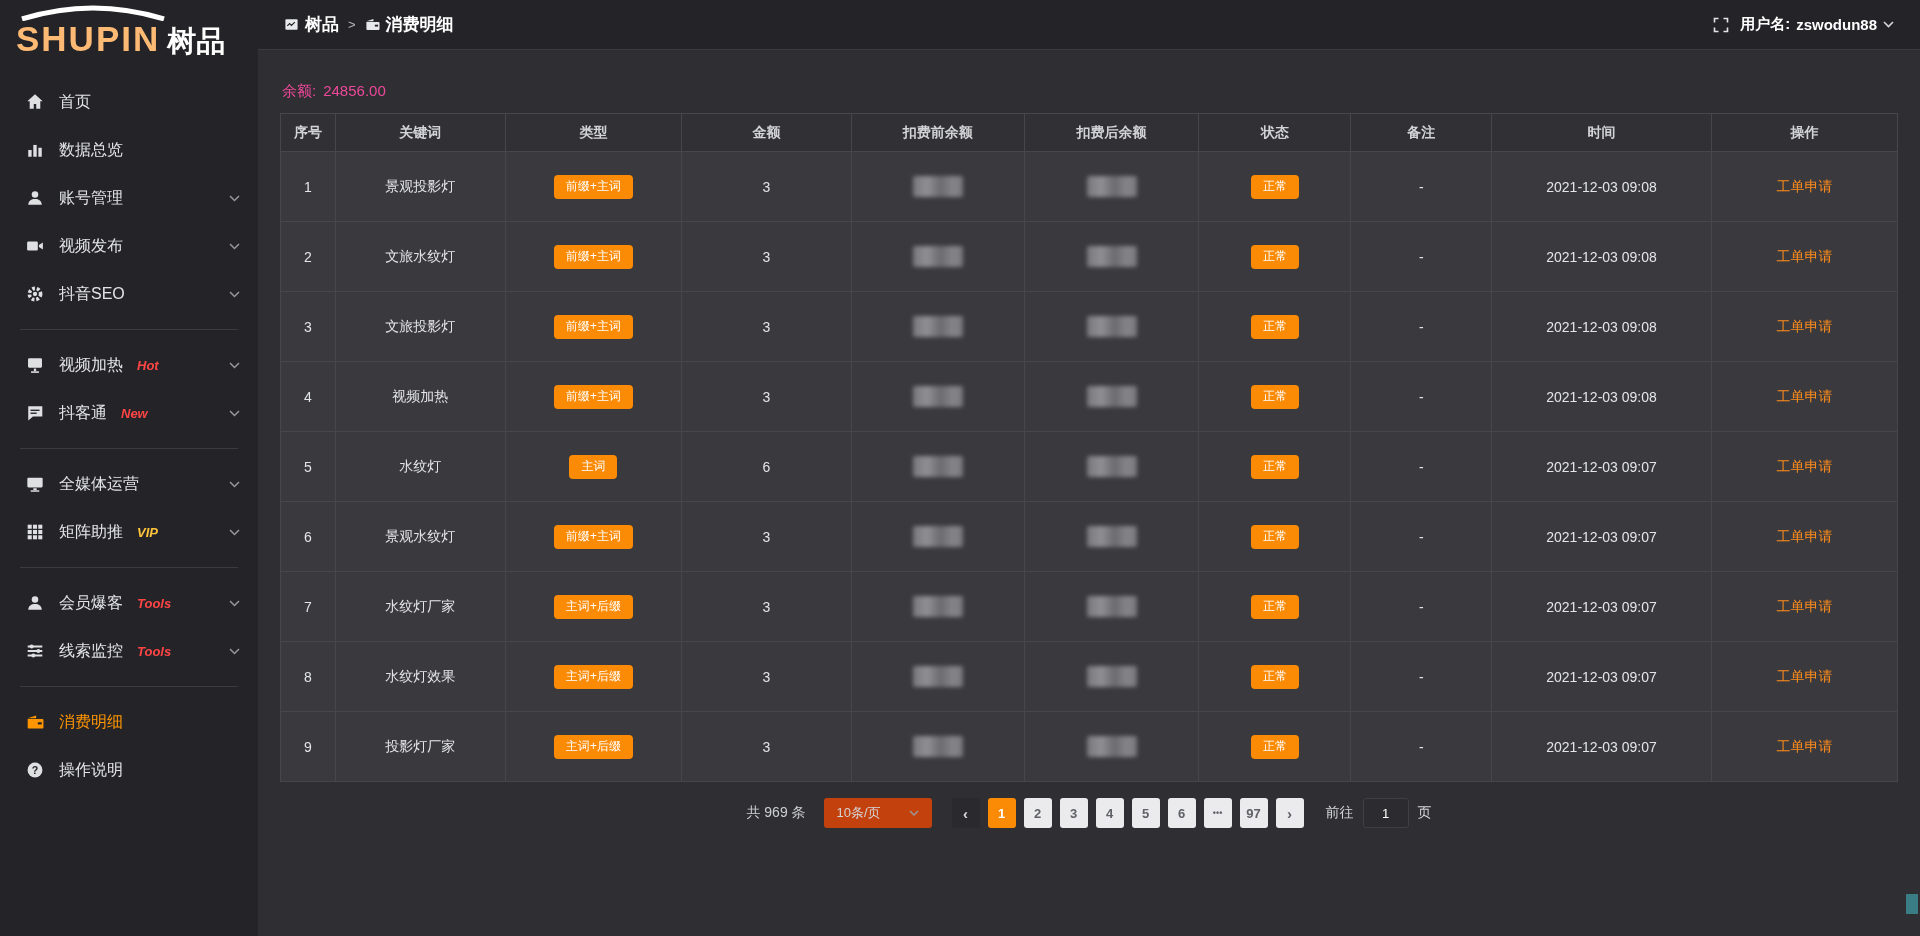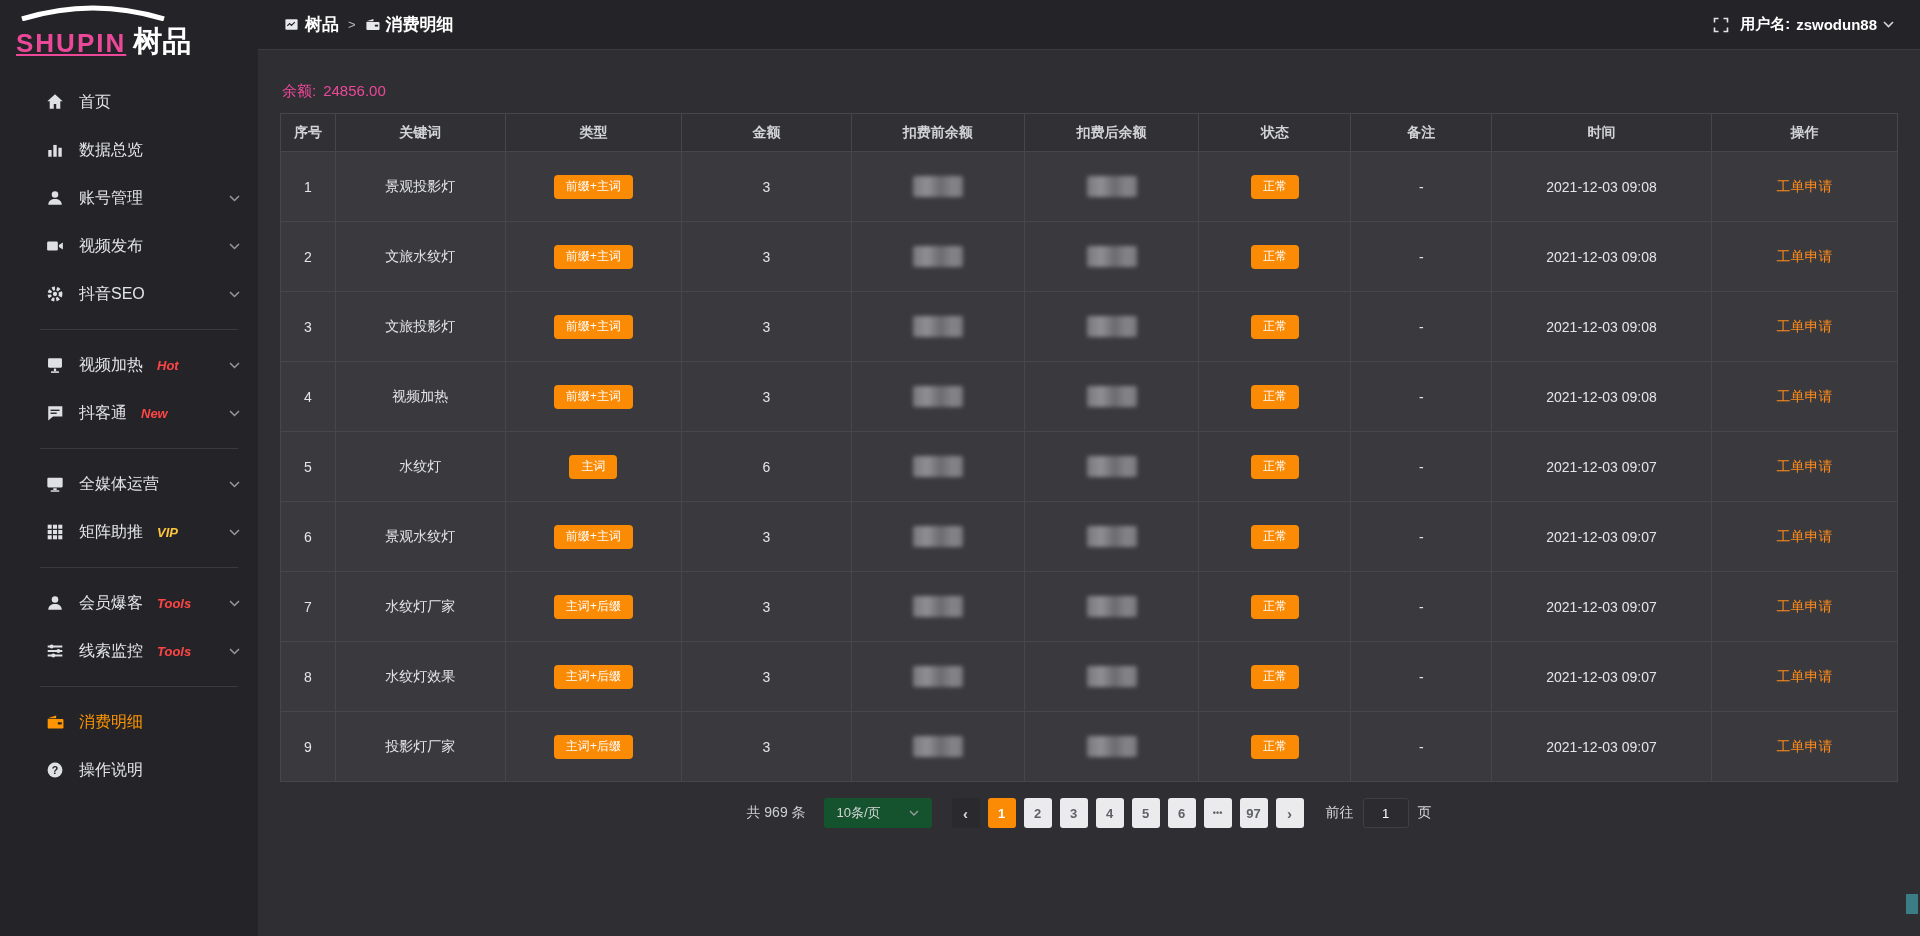--- a/index.html
+++ b/index.html
@@ -7,23 +7,23 @@
   body {
     font-family:"Liberation Sans","DejaVu Sans",sans-serif;
     background:#2f2f33; color:#e6e7e9; overflow:hidden; display:flex;
   }
   svg { display:block; }
 
   
   .sidebar { width:258px; height:100%; background:#242428; flex-shrink:0; display:flex; flex-direction:column; }
   .logo { position:relative; height:64px; display:flex; align-items:flex-end; padding:0 0 8px 16px; cursor:pointer; }
   .logo-arc { position:absolute; top:5px; left:18px; }
-  .logo-latin { font-size:26px; font-weight:700; letter-spacing:2px; color:#ec4899; line-height:1;text-decoration:underline; }
+  .logo-latin { font-size:35px; font-weight:700; letter-spacing:2px; color:#fdba74; line-height:1; }
   .logo-cjk { font-size:29px; font-weight:700; color:#fff; margin-left:7px; line-height:1.05; }
-  .menu { flex:1; padding-top:14px; overflow:hidden;margin-left:20px; }
+  .menu { flex:1; padding-top:14px; overflow:hidden; }
   .menu-item { display:flex; align-items:center; height:48px; padding:0 18px 0 26px; font-size:16px; color:#e3e4e6; cursor:pointer; }
   .mi-icon { width:18px; height:18px; margin-right:15px; color:#dfe0e2; flex-shrink:0; }
   .mi-icon svg { width:100%; height:100%; fill:currentColor; }
   .mi-badge { margin-left:14px; font-size:13px; font-weight:700; font-style:italic; }
   .mi-caret { margin-left:auto; color:#97989b; }
   .menu-divider { height:1px; background:#3a3a3f; margin:11px 20px; }
   .menu-item.active, .menu-item.active .mi-icon { color:#ff9500; }
 
   
   .right-col { flex:1; display:flex; flex-direction:column; min-width:0; }
@@ -51,21 +51,21 @@
   .tag { display:inline-block; background:#fb8a05; color:#fff; font-size:12px; line-height:1; padding:6px 12px; border-radius:4px; white-space:nowrap;font-family:Liberation Mono, monospace; }
   .blur-box { width:50px; height:21px; margin:0 auto; border-radius:2px; opacity:.8;
     background:linear-gradient(90deg,#87878c 0%,#a5a5aa 28%,#77777c 55%,#98989d 80%,#86868b 100%);
     filter:blur(2.2px); }
   .note-cell { color:#c9cacd; }
   .action-link { color:#ff8c1a; cursor:pointer; }
 
   
   .pager { display:flex; align-items:center; justify-content:center; gap:8px; margin-top:16px; font-size:13px; color:#cfd0d3; }
   .pager-total { margin-right:10px; font-size:14px; }
-  .page-size { width:108px; height:30px; background:#14532d; border-radius:3px; display:flex; align-items:center; justify-content:center; gap:28px; cursor:pointer; margin-right:12px; color:#d4d5d8; }
+  .page-size { width:108px; height:30px; background:#c2410c; border-radius:3px; display:flex; align-items:center; justify-content:center; gap:28px; cursor:pointer; margin-right:12px; color:#d4d5d8; }
   .ps-caret { color:#9a9b9e; }
   .pg-btn { min-width:28px; height:30px; padding:0 5px; border-radius:3px; background:#ebebed; color:#5f6166; font-weight:700; font-size:13px; display:flex; align-items:center; justify-content:center; cursor:pointer; }
   .pg-btn.dark { background:#2a2a2e; color:#d8d9db; }
   .pg-btn.active { background:#fb8a05; color:#fff; }
   .pg-arrow { font-size:15px; }
   .goto { display:flex; align-items:center; gap:9px; margin-left:14px; font-size:14px; color:#d4d5d8; }
   .goto-input { width:46px; height:30px; background:#2c2c30; border:1px solid #3f3f44; border-radius:3px; color:#fff; text-align:center; font-size:13px; font-family:inherit; }
 
   
   .footer { height:54px; background:#29292d; border-top:1px solid #39393d; display:flex; align-items:center; justify-content:center; font-size:14px; color:#dadbdd; flex-shrink:0; }

